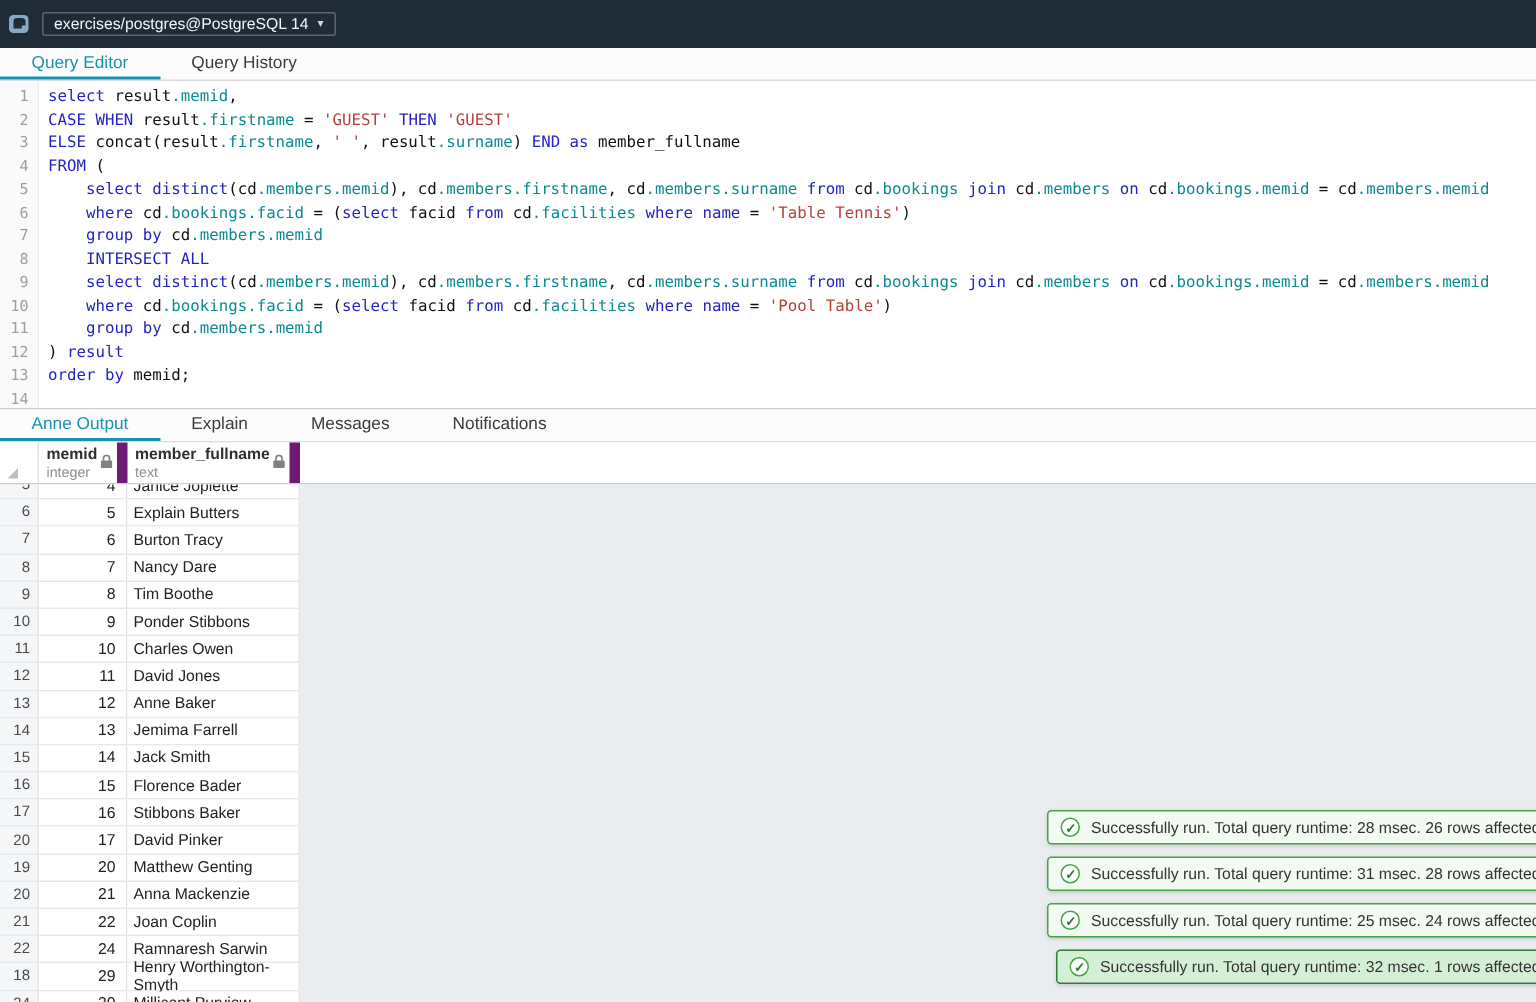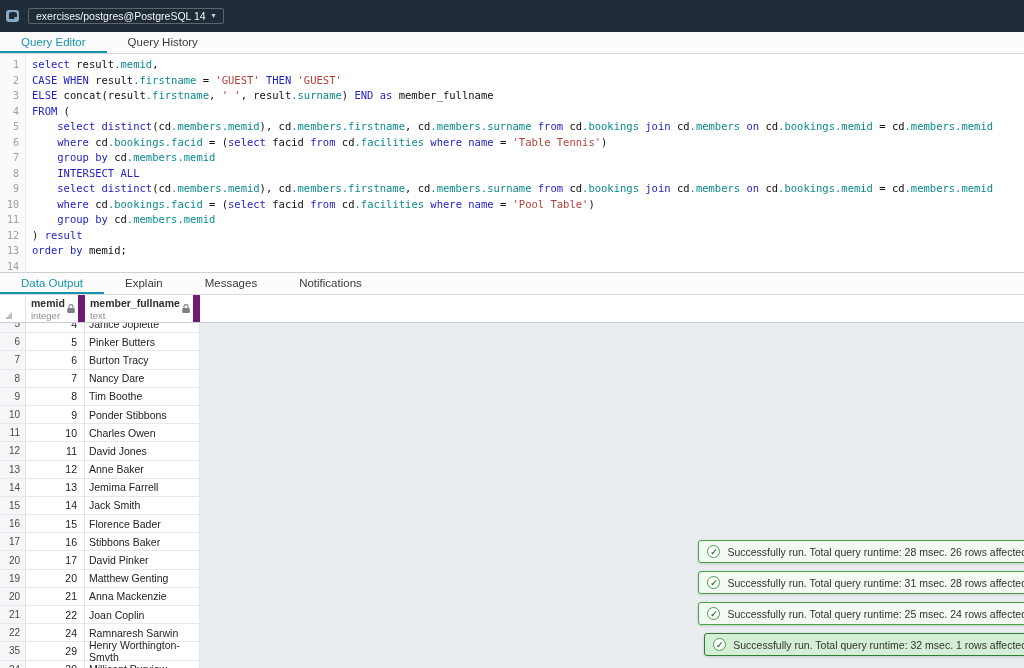--- a/index.html
+++ b/index.html
@@ -89,21 +89,21 @@
       <div class="ln">10</div>
       <div class="ln">11</div>
       <div class="ln">12</div>
       <div class="ln">13</div>
       <div class="ln">14</div>
     </div>
   <div class="code" id="code"><div class="cl"><span class="tk-k">select </span><span class="tk-p">result</span><span class="tk-m">.memid</span><span class="tk-p">,</span></div><div class="cl"><span class="tk-k">CASE WHEN </span><span class="tk-p">result</span><span class="tk-m">.firstname</span><span class="tk-p"> = </span><span class="tk-s">'GUEST'</span><span class="tk-k"> THEN </span><span class="tk-s">'GUEST'</span></div><div class="cl"><span class="tk-k">ELSE </span><span class="tk-p">concat(result</span><span class="tk-m">.firstname</span><span class="tk-p">, </span><span class="tk-s">' '</span><span class="tk-p">, result</span><span class="tk-m">.surname</span><span class="tk-p">) </span><span class="tk-k">END as</span><span class="tk-p"> member_fullname</span></div><div class="cl"><span class="tk-k">FROM </span><span class="tk-p">(</span></div><div class="cl"><span class="tk-p">    </span><span class="tk-k">select distinct</span><span class="tk-p">(cd</span><span class="tk-m">.members.memid</span><span class="tk-p">), cd</span><span class="tk-m">.members.firstname</span><span class="tk-p">, cd</span><span class="tk-m">.members.surname</span><span class="tk-k"> from </span><span class="tk-p">cd</span><span class="tk-m">.bookings</span><span class="tk-k"> join </span><span class="tk-p">cd</span><span class="tk-m">.members</span><span class="tk-k"> on </span><span class="tk-p">cd</span><span class="tk-m">.bookings.memid</span><span class="tk-p"> = cd</span><span class="tk-m">.members.memid</span></div><div class="cl"><span class="tk-p">    </span><span class="tk-k">where </span><span class="tk-p">cd</span><span class="tk-m">.bookings.facid</span><span class="tk-p"> = (</span><span class="tk-k">select </span><span class="tk-p">facid</span><span class="tk-k"> from </span><span class="tk-p">cd</span><span class="tk-m">.facilities</span><span class="tk-k"> where name</span><span class="tk-p"> = </span><span class="tk-s">'Table Tennis'</span><span class="tk-p">)</span></div><div class="cl"><span class="tk-p">    </span><span class="tk-k">group by </span><span class="tk-p">cd</span><span class="tk-m">.members.memid</span></div><div class="cl"><span class="tk-p">    </span><span class="tk-k">INTERSECT ALL</span></div><div class="cl"><span class="tk-p">    </span><span class="tk-k">select distinct</span><span class="tk-p">(cd</span><span class="tk-m">.members.memid</span><span class="tk-p">), cd</span><span class="tk-m">.members.firstname</span><span class="tk-p">, cd</span><span class="tk-m">.members.surname</span><span class="tk-k"> from </span><span class="tk-p">cd</span><span class="tk-m">.bookings</span><span class="tk-k"> join </span><span class="tk-p">cd</span><span class="tk-m">.members</span><span class="tk-k"> on </span><span class="tk-p">cd</span><span class="tk-m">.bookings.memid</span><span class="tk-p"> = cd</span><span class="tk-m">.members.memid</span></div><div class="cl"><span class="tk-p">    </span><span class="tk-k">where </span><span class="tk-p">cd</span><span class="tk-m">.bookings.facid</span><span class="tk-p"> = (</span><span class="tk-k">select </span><span class="tk-p">facid</span><span class="tk-k"> from </span><span class="tk-p">cd</span><span class="tk-m">.facilities</span><span class="tk-k"> where name</span><span class="tk-p"> = </span><span class="tk-s">'Pool Table'</span><span class="tk-p">)</span></div><div class="cl"><span class="tk-p">    </span><span class="tk-k">group by </span><span class="tk-p">cd</span><span class="tk-m">.members.memid</span></div><div class="cl"><span class="tk-p">) </span><span class="tk-k">result</span></div><div class="cl"><span class="tk-k">order by </span><span class="tk-p">memid;</span></div><div class="cl"></div></div>
 </div>
 
 <div class="tabbar" id="output-tabs">
-    <div class="tab active">Data Output</div>
+    <div class="tab active">Anne Output</div>
     <div class="tab">Explain</div>
     <div class="tab">Messages</div>
     <div class="tab">Notifications</div>
   </div>
 
 <div class="output">
   <div class="grid-header" id="grid-header">
     <div class="corner">
       <span class="tri"></span>
     </div>
@@ -126,21 +126,21 @@
     </div>
   <div class="grid-body" id="grid-body">
       <div class="grow partial">
         <div class="c rn">5</div>
         <div class="c memid">4</div>
         <div class="c name">Janice Joplette</div>
       </div>
       <div class="grow">
         <div class="c rn">6</div>
         <div class="c memid">5</div>
-        <div class="c name">Pinker Butters</div>
+        <div class="c name">Explain Butters</div>
       </div>
       <div class="grow">
         <div class="c rn">7</div>
         <div class="c memid">6</div>
         <div class="c name">Burton Tracy</div>
       </div>
       <div class="grow">
         <div class="c rn">8</div>
         <div class="c memid">7</div>
         <div class="c name">Nancy Dare</div>
@@ -209,21 +209,21 @@
         <div class="c rn">21</div>
         <div class="c memid">22</div>
         <div class="c name">Joan Coplin</div>
       </div>
       <div class="grow">
         <div class="c rn">22</div>
         <div class="c memid">24</div>
         <div class="c name">Ramnaresh Sarwin</div>
       </div>
       <div class="grow">
-        <div class="c rn">35</div>
+        <div class="c rn">18</div>
         <div class="c memid">29</div>
         <div class="c name">Henry Worthington-Smyth</div>
       </div>
       <div class="grow">
         <div class="c rn">24</div>
         <div class="c memid">30</div>
         <div class="c name">Millicent Purview</div>
       </div>
     </div>
 </div>

